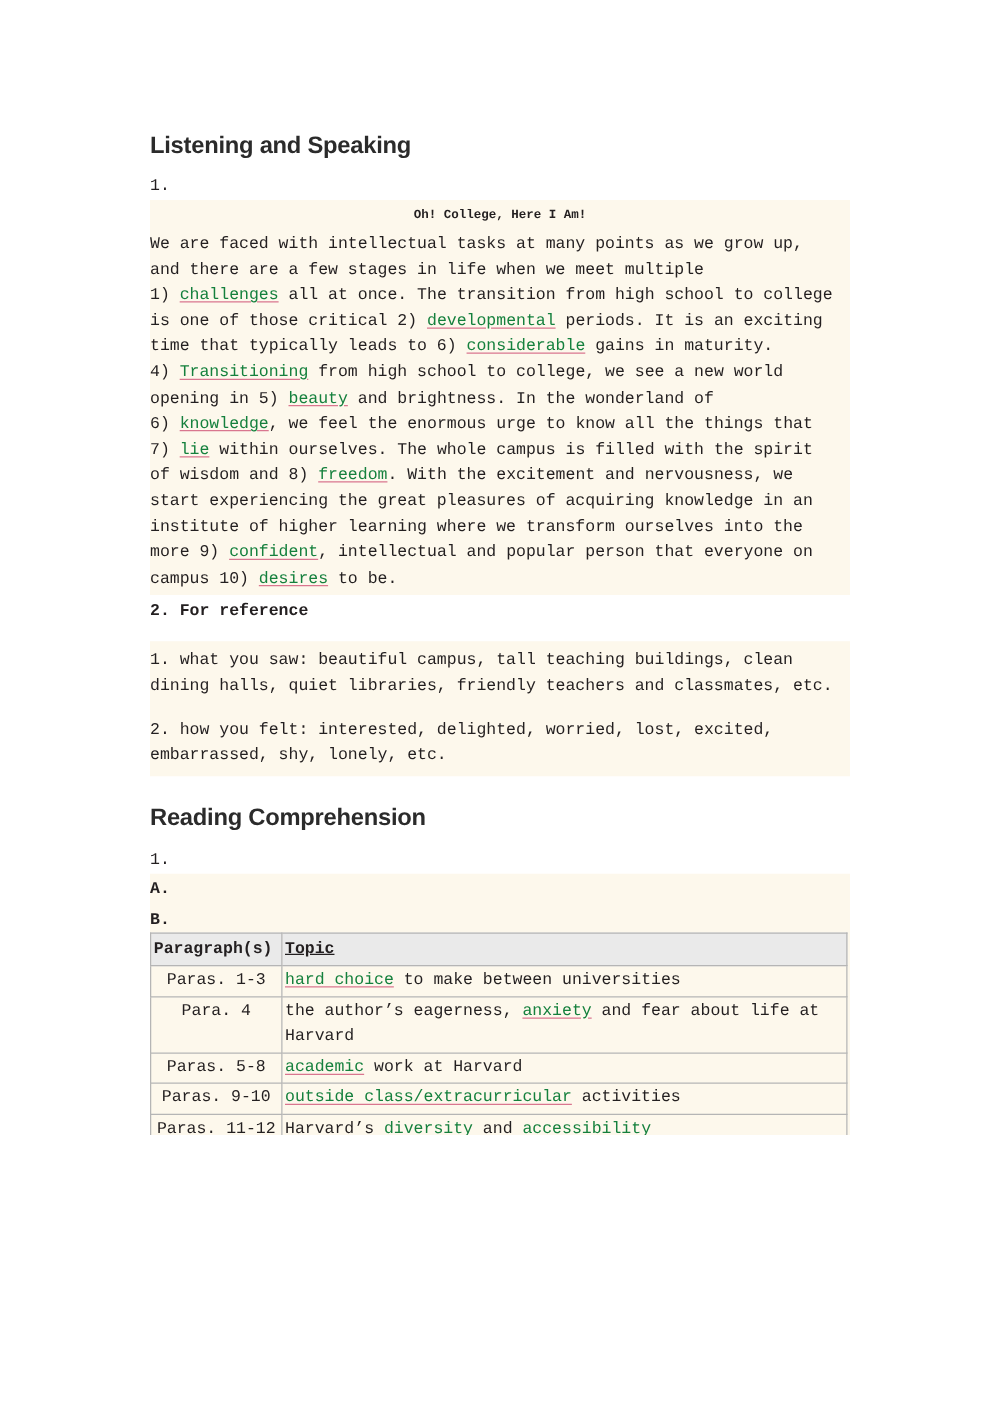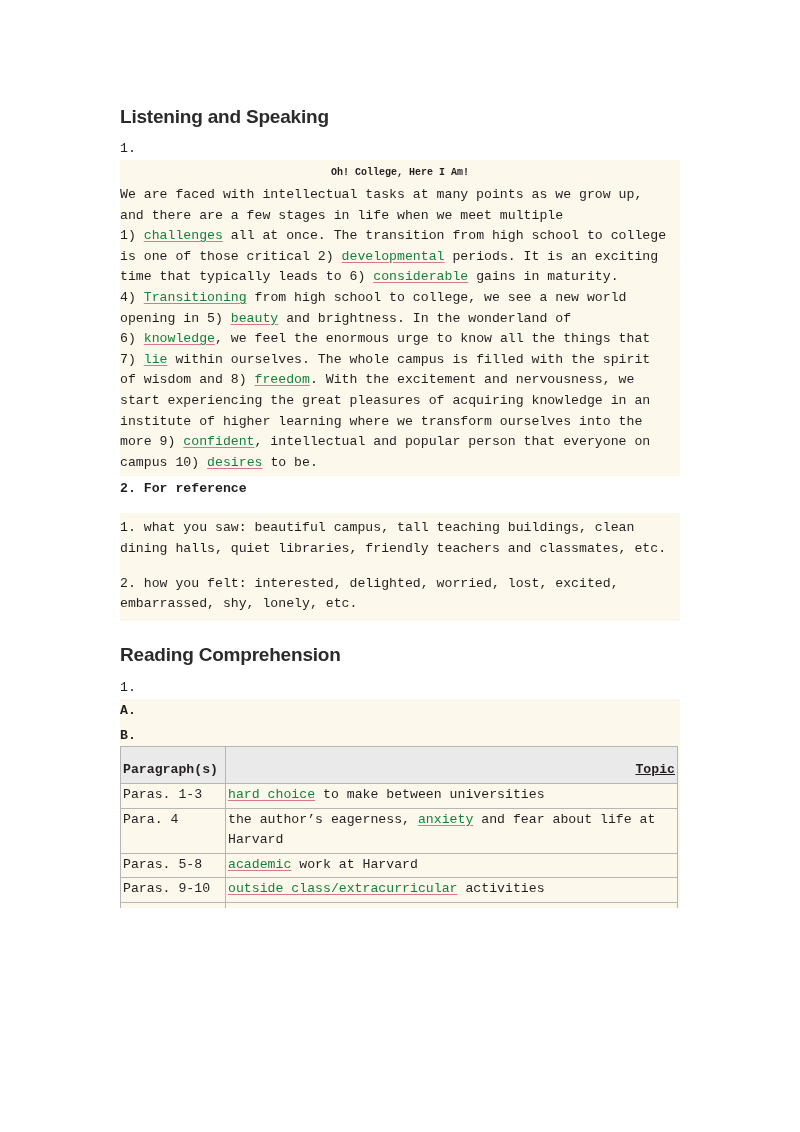--- a/index.html
+++ b/index.html
@@ -107,26 +107,26 @@
     line-height: 20.5px;
     color: #231f20;
     padding: 1px 2px 2px 2px;
     vertical-align: top;
     text-align: left;
     font-weight: normal;
   }
   table.topic-table th {
     background: #eaeaea;
     font-weight: bold;
-    padding-top: 13px;
+    padding-top: 2px;
     padding-bottom: 3px;
   }
   table.topic-table th.col-para { width: 100px; }
-  table.topic-table th.col-topic { text-align: right; text-decoration: underline; }
-  table.topic-table td.col-para { width: 100px; white-space: nowrap; }
+  table.topic-table th.col-topic { text-align: left; text-decoration: underline; }
+  table.topic-table td.col-para { width: 100px; white-space: nowrap; text-align: center; }
 
   .tbl-wrap { background: #fdf8ec; }
 </style>
 </head>
 <body>
 
 <div class="page">
   <div class="content">
 
     <h1 class="sec-head">Listening and Speaking</h1>

